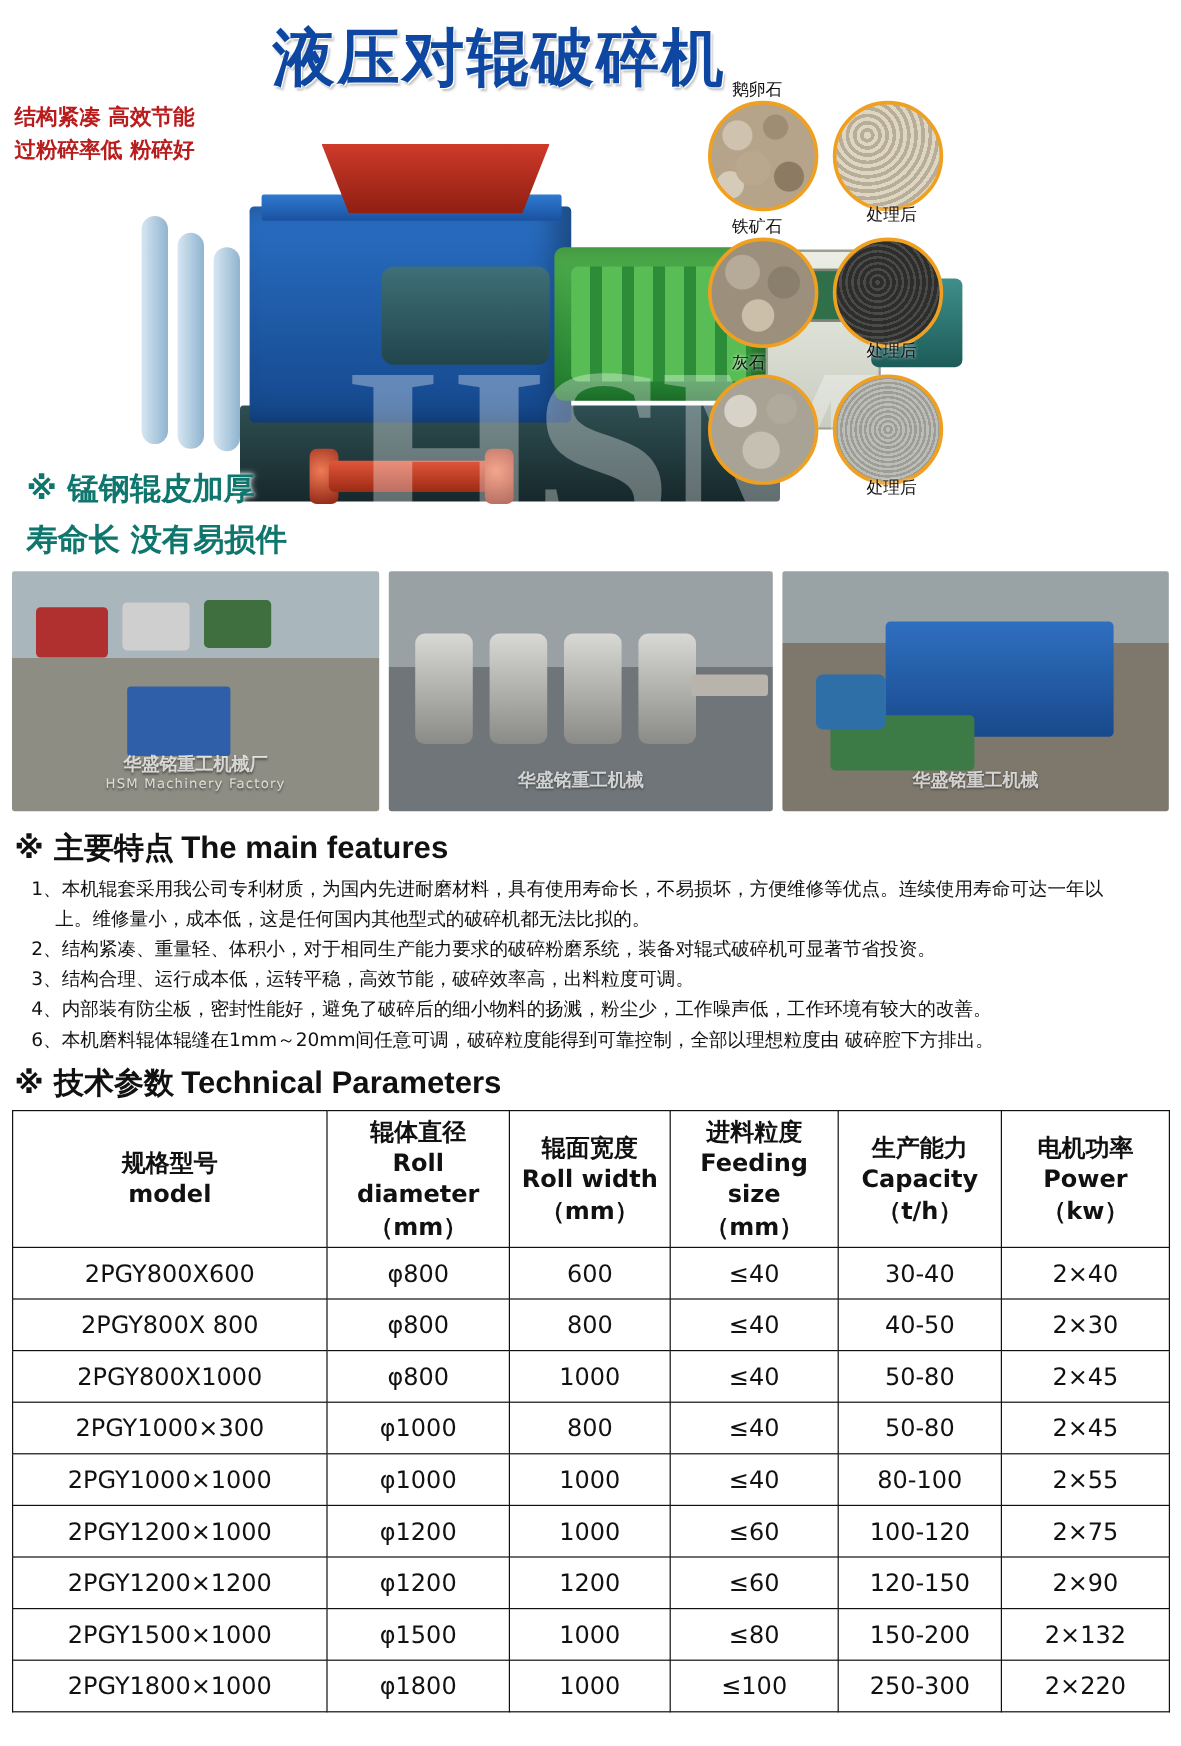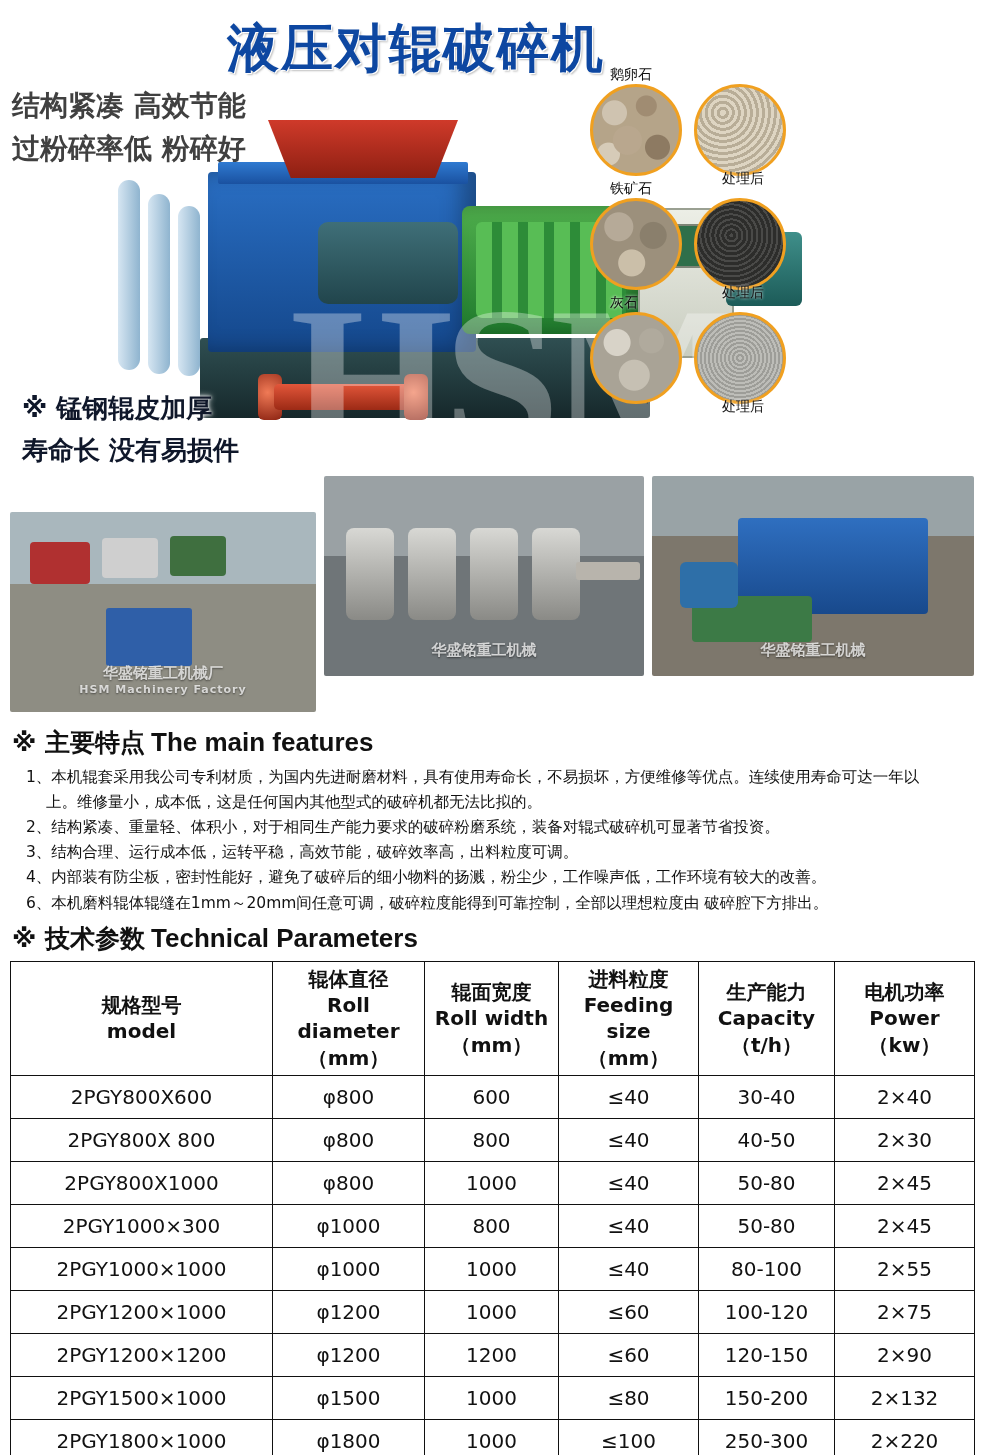--- a/index.html
+++ b/index.html
@@ -33,34 +33,34 @@
     font-weight: bold;
     color: #0d47a1;
     letter-spacing: 2px;
     text-shadow: 1px 1px 0 #ffffff, 2px 2px 2px rgba(0,0,0,0.25);
     font-family: "DejaVu Sans", "Liberation Sans", sans-serif;
   }
   .hero-left-text {
     position: absolute;
     left: 12px;
     top: 84px;
-    font-size: 28px;
+    font-size: 18px;
     font-weight: bold;
-    color: #404040;
+    color: #b91c1c;
     line-height: 1.55;
     text-shadow: 0 0 3px #fff, 0 0 6px #fff;
     font-family: "DejaVu Sans", "Liberation Sans", sans-serif;
   }
   .hero-left-text2 {
     position: absolute;
     left: 22px;
     top: 388px;
     font-size: 26px;
     font-weight: bold;
-    color: #0f172a;
+    color: #0f766e;
     line-height: 1.6;
     text-shadow: 0 0 3px #fff, 0 0 6px #fff;
     font-family: "DejaVu Sans", "Liberation Sans", sans-serif;
   }
 
   
   .machine {
     position: absolute;
     left: 90px;
     top: 110px;
@@ -218,33 +218,33 @@
     gap: 8px;
     padding: 4px 10px 6px 10px;
   }
   .photo {
     position: relative;
     height: 200px;
     border-radius: 2px;
     overflow: hidden;
   }
   .photo.p1 { flex: 0 0 306px; background:
-      linear-gradient(180deg,#a9b7bd 0 36%, #8e8d83 36% 100%); margin-top: 36px; }
+      linear-gradient(180deg,#a9b7bd 0 36%, #8e8d83 36% 100%); }
   .photo.p2 { flex: 0 0 320px; background:
       linear-gradient(180deg,#9aa1a4 0 40%, #6f7578 40% 100%); }
   .photo.p3 { flex: 1 1 auto; background:
       linear-gradient(180deg,#99a3a6 0 30%, #7d776c 30% 100%); }
   .photo .pw {
     position:absolute; left:0; right:0; bottom: 16px;
     text-align:center; color: rgba(255,255,255,.75);
     font-size: 15px; font-weight:bold;
     text-shadow: 0 1px 2px rgba(0,0,0,.5);
     font-family: "DejaVu Sans","Liberation Sans",sans-serif;
   }
-  .photo .pw .en { display:block; font-size: 11px; font-weight: bold; letter-spacing: 1px; }
+  .photo .pw .en { display:block; font-size: 11px; font-weight: normal; letter-spacing: 1px; }
   
   .p1 .truck { position:absolute; left: 20px; top: 30px; width: 60px; height: 42px; background:#b03030; border-radius:4px;}
   .p1 .truck2{ position:absolute; left: 92px; top: 26px; width: 56px; height: 40px; background:#cfcfcf; border-radius:4px;}
   .p1 .truck3{ position:absolute; left: 160px; top: 24px; width: 56px; height: 40px; background:#3f6f3f; border-radius:4px;}
   .p1 .crate { position:absolute; left: 96px; top: 96px; width: 86px; height: 58px; background:#2f5fa8; border-radius:3px;}
   .p2 .roll { position:absolute; top: 52px; width: 48px; height: 92px; background:linear-gradient(180deg,#d8d8d4,#8a8a86); border-radius: 8px;}
   .p2 .roll.r1{left: 22px;} .p2 .roll.r2{left: 84px;} .p2 .roll.r3{left:146px;} .p2 .roll.r4{left:208px;}
   .p2 .shaft{ position:absolute; left: 252px; top: 86px; width: 64px; height: 18px; background:#b8b4ac; border-radius:3px;}
   .p3 .blue { position:absolute; left: 86px; top: 42px; width: 190px; height: 96px; background:linear-gradient(180deg,#2f6fc0,#18498c); border-radius:4px;}
   .p3 .grn  { position:absolute; left: 40px; top: 120px; width: 120px; height: 46px; background:#3c7a46; border-radius:4px;}

